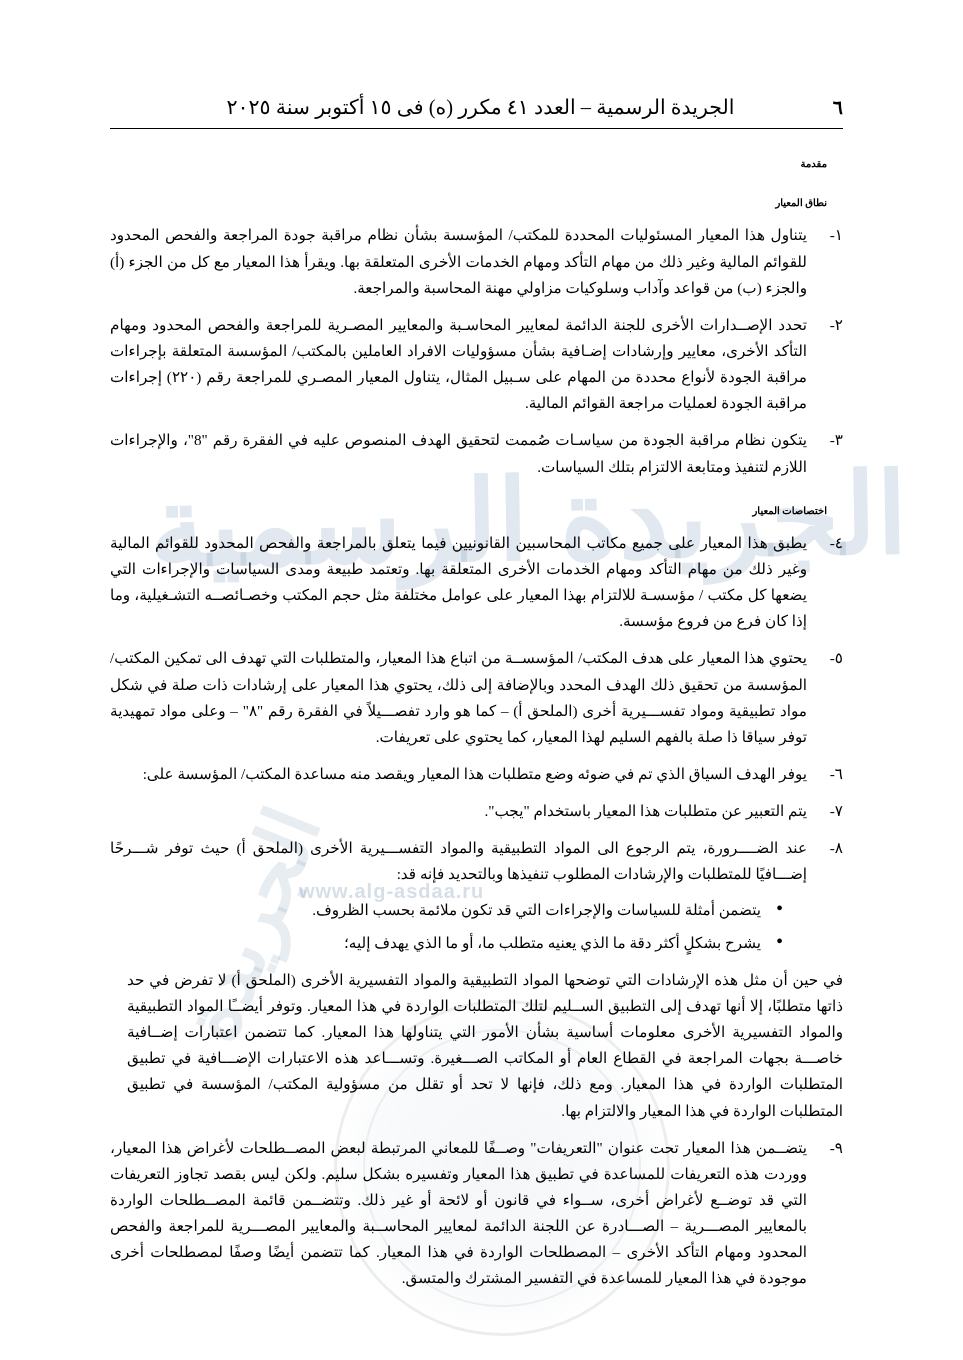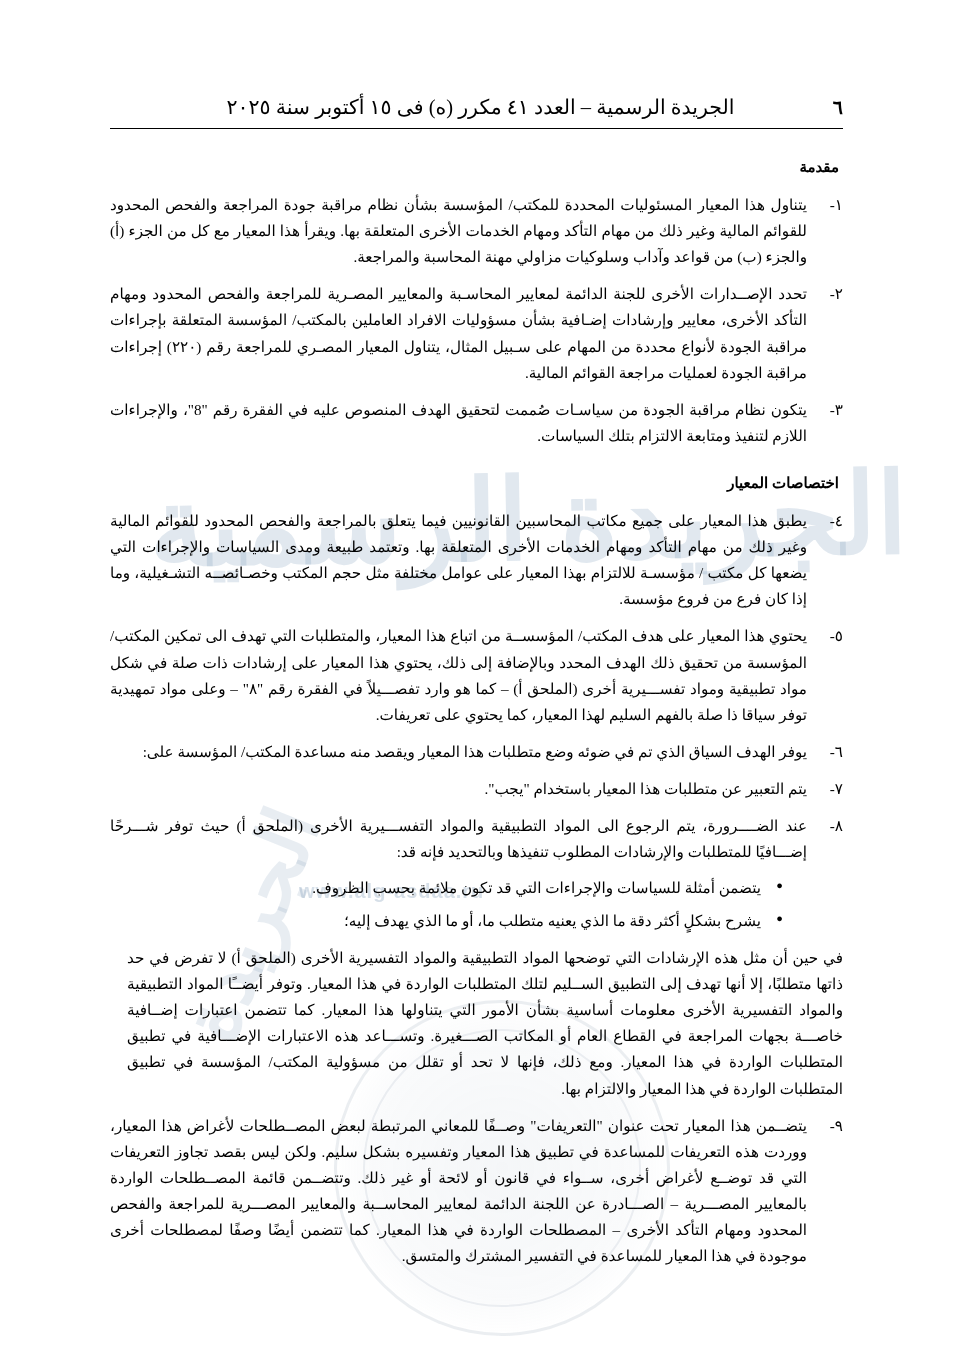--- a/index.html
+++ b/index.html
@@ -117,22 +117,22 @@
   
   .content {
     position: relative;
     z-index: 2;
     font-size: 15.2px;
     line-height: 1.72;
     text-align: justify;
   }
   .section-heading {
     font-weight: bold;
-    font-size: 15px;
-    margin: 22px 4px 4px 0;
+    font-size: 10px;
+    margin: 22px 16px 4px 0;
     text-align: right;
   }
   .section-heading.first { margin-top: 26px; }
 
   .num-item {
     display: flex;
     flex-direction: row;
     gap: 10px;
     margin: 11px 0 0 0;
     align-items: flex-start;
@@ -190,20 +190,21 @@
       <div class="page-number">٦</div>
       <div class="header-title">الجريدة الرسمية – العدد ٤١ مكرر (ه) فى ١٥ أكتوبر سنة ٢٠٢٥</div>
     </div>
     <hr class="header-rule">
   </div>
 
   <div class="content">
 
     <div class="section-heading first">مقدمة</div>
 
+    <div class="section-heading">نطاق المعيار</div>
 
     <div class="num-item">
       <div class="num-marker">١-</div>
       <div class="num-text">يتناول هذا المعيار المسئوليات المحددة للمكتب/ المؤسسة بشأن نظام مراقبة جودة المراجعة والفحص المحدود للقوائم المالية وغير ذلك من مهام التأكد ومهام الخدمات الأخرى المتعلقة بها. ويقرأ هذا المعيار مع كل من الجزء (أ) والجزء (ب) من قواعد وآداب وسلوكيات مزاولي مهنة المحاسبة والمراجعة.</div>
     </div>
 
     <div class="num-item">
       <div class="num-marker">٢-</div>
       <div class="num-text">تحدد الإصــدارات الأخرى للجنة الدائمة لمعايير المحاسـبة والمعايير المصـرية للمراجعة والفحص المحدود ومهام التأكد الأخرى، معايير وإرشادات إضـافية بشأن مسؤوليات الافراد العاملين بالمكتب/ المؤسسة المتعلقة بإجراءات مراقبة الجودة لأنواع محددة من المهام على سـبيل المثال، يتناول المعيار المصـري للمراجعة رقم (٢٢٠) إجراءات مراقبة الجودة لعمليات مراجعة القوائم المالية.</div>
     </div>

